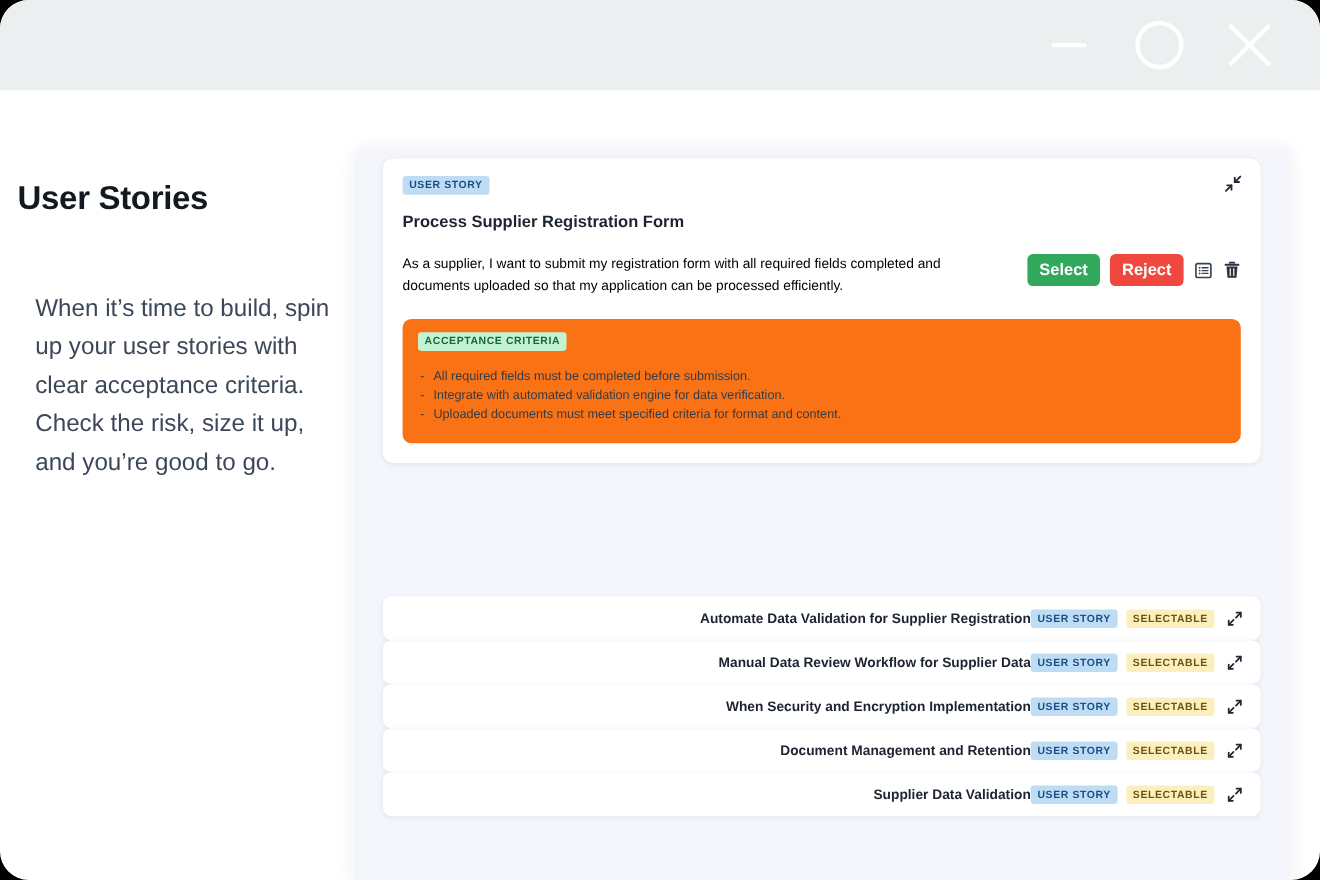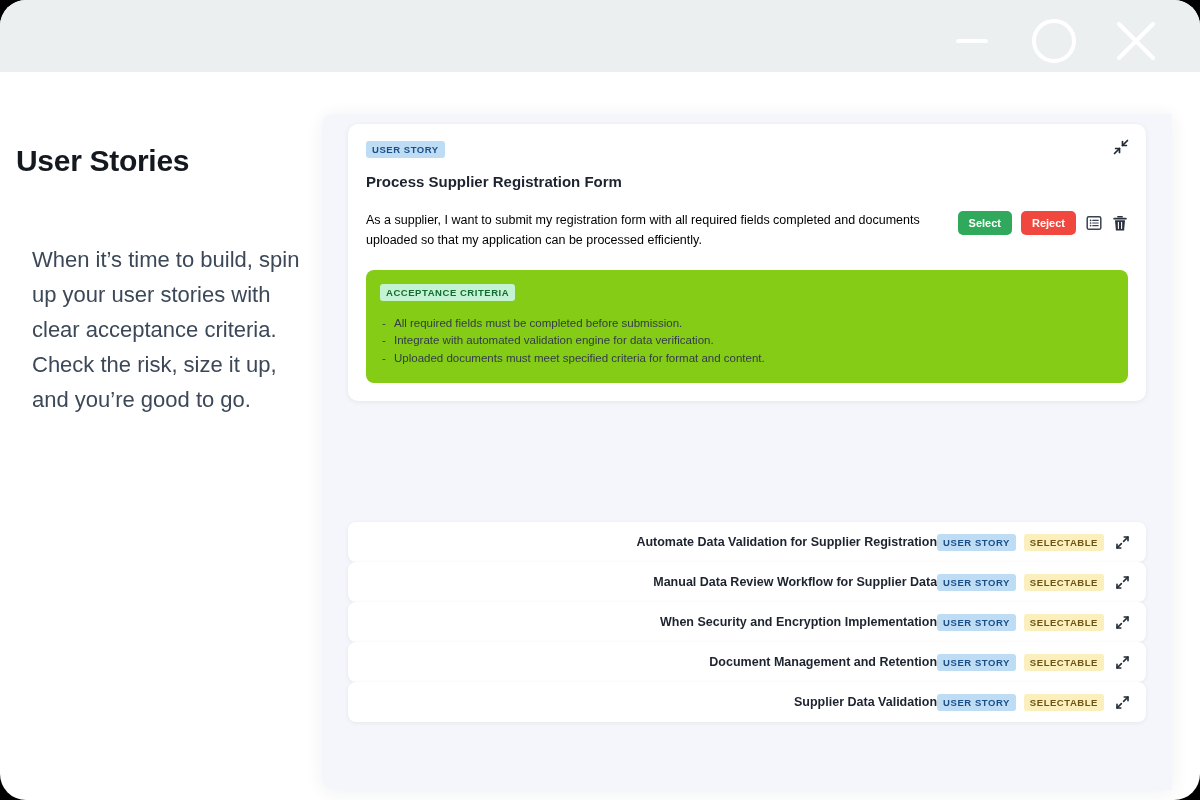--- a/index.html
+++ b/index.html
@@ -46,21 +46,21 @@
     display: flex;
     align-items: center;
     justify-content: center;
     cursor: pointer;
   }
   .win-ctl svg { display: block; }
 
   
   #page-body {
     position: absolute;
-    left: 0; top: 72px;
+    left: 0; top: 92px;
     width: 1200px;
     height: 644px;
     background: #ffffff;
   }
 
   
   #left-column {
     position: absolute;
     left: 0; top: 0;
     width: 322px;
@@ -171,42 +171,42 @@
     display: flex;
     align-items: center;
     gap: 9px;
     padding-top: 1px;
     flex-shrink: 0;
   }
 
   .action-btn {
     border: none;
     border-radius: 5px;
-    font-size: 11px;
+    font-size: 15px;
     font-weight: bold;
     color: #ffffff;
     padding: 6px 11px;
     cursor: pointer;
     font-family: "Liberation Sans", sans-serif;
   }
   .btn-select { background: #30a95c; }
   .btn-reject { background: #f0483f; }
 
   .icon-btn {
     width: 17px;
     height: 18px;
     cursor: pointer;
     display: flex;
     align-items: center;
     justify-content: center;
   }
 
   #acceptance-box {
     margin-top: 20px;
-    background: #84cc16;
+    background: #f97316;
     border-radius: 8px;
     padding: 12px 14px 16px 14px;
   }
 
   #acceptance-list {
     margin-top: 14px;
     list-style: none;
   }
   #acceptance-list li {
     font-size: 11.5px;

